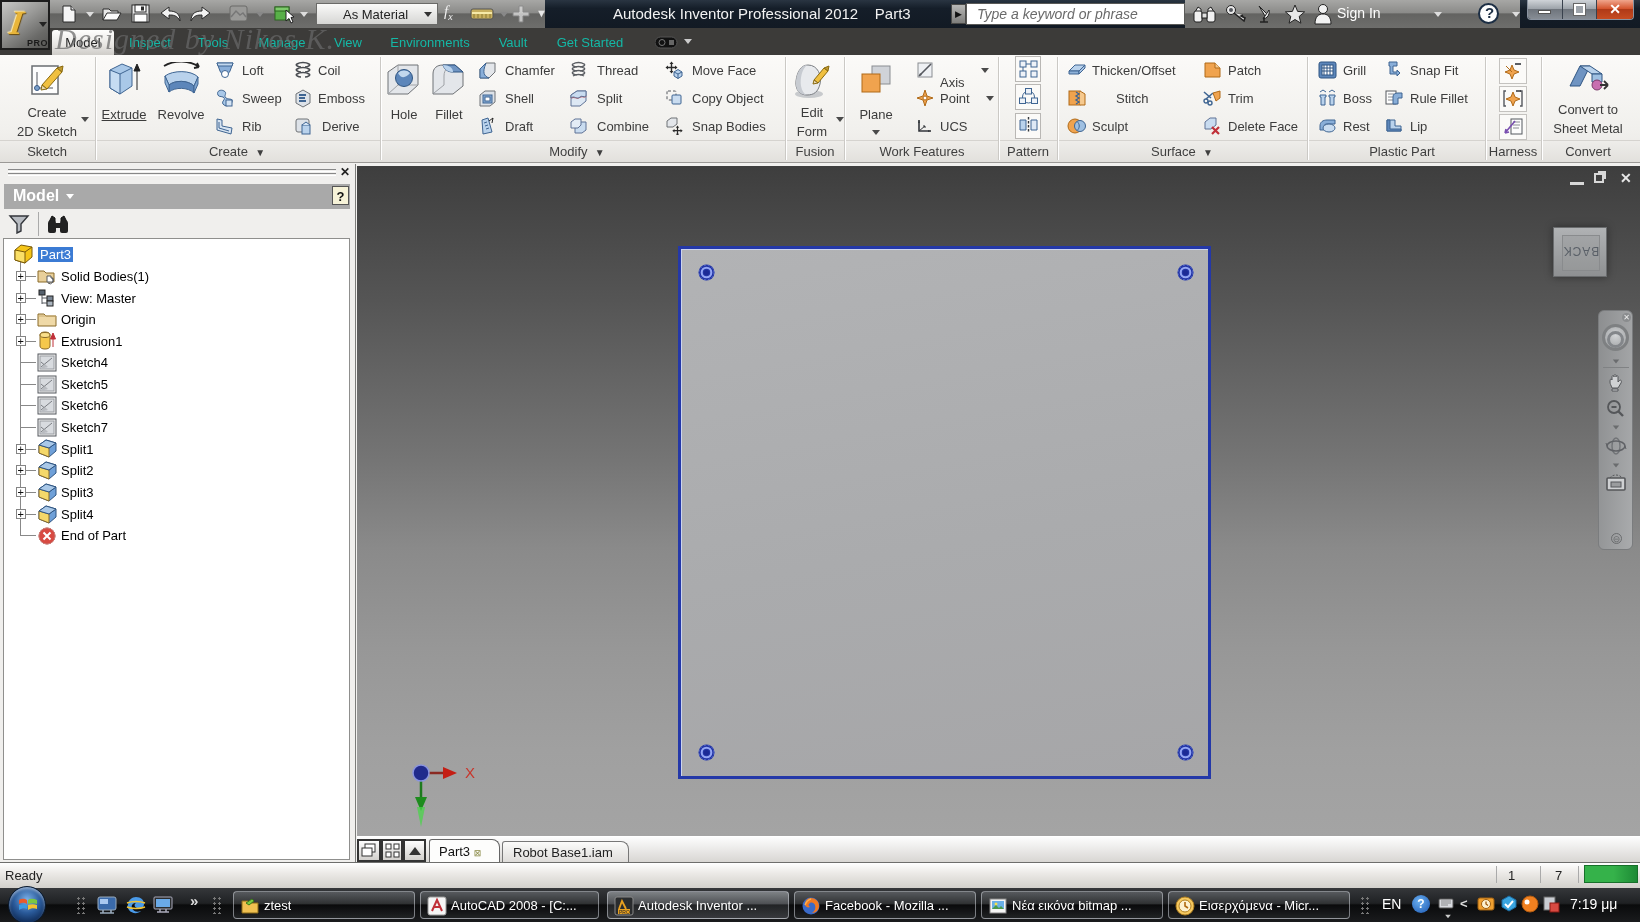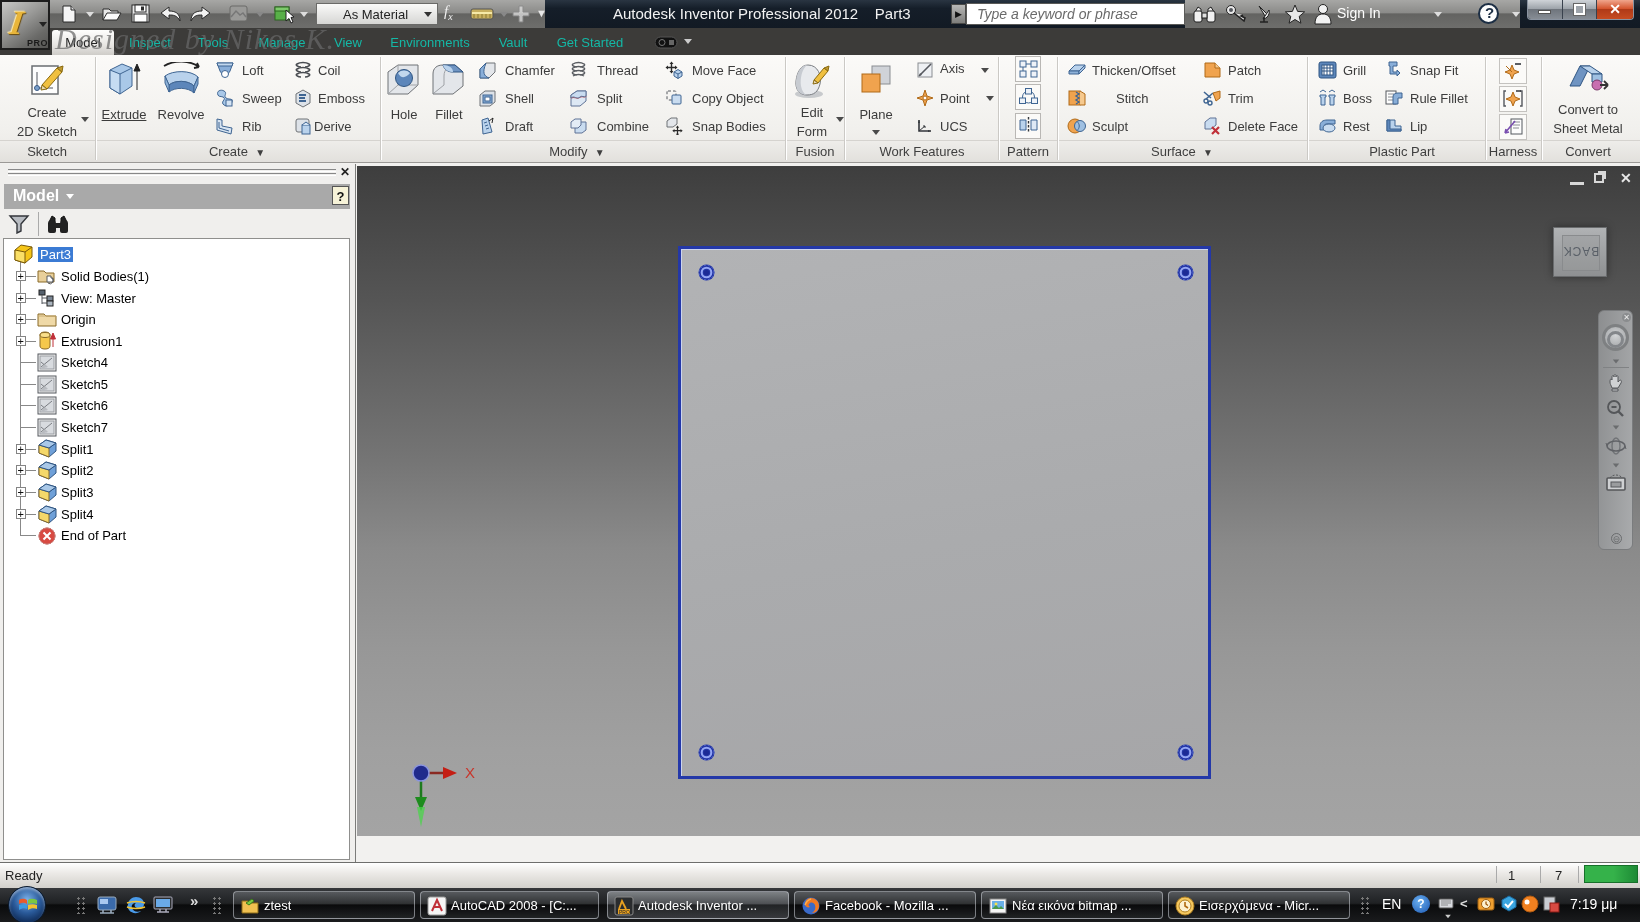--- a/index.html
+++ b/index.html
@@ -271,21 +271,21 @@
     <svg class="icon" style="left:294px;top:34px;" width="18" height="19" viewBox="0 0 18 19">
         <path d="M2 5 L9 1 L16 5 L16 14 L9 18 L2 14 Z" fill="#dde2e8" stroke="#6f7276"></path>
         <path d="M5 6 L12 6 M5 9 L11 9 M5 12 L12 12" stroke="#3f6592" stroke-width="2"></path>
       </svg>
     <div class="smalllbl" style="left:318px;top:36px;">Emboss</div>
     <svg class="icon" style="left:294px;top:62px;" width="18" height="19" viewBox="0 0 18 19">
         <rect x="2" y="2" width="13" height="13" rx="2" fill="#dde2e8" stroke="#6f7276"></rect>
         <rect x="8" y="8" width="8" height="9" fill="#b9d2ec" stroke="#3f6592"></rect>
         <path d="M8 8 L12 5 L16 8" fill="#d5e4f4" stroke="#3f6592"></path>
       </svg>
-    <div class="smalllbl" style="left:314px;top:64px;text-align:center;">Derive</div>
+    <div class="smalllbl" style="left:322px;top:64px;text-align:center;">Derive</div>
 
     <div class="bigbtn" style="left:376px;top:7px;width:56px;">
       <svg width="36" height="36" viewBox="0 0 36 36" style="display:block;margin:0 auto;">
           <path d="M2 10 L12 3 L32 3 L32 23 L22 32 L2 32 Z" fill="#e3e6ea" stroke="#6f7276"></path>
           <path d="M12 3 L12 23 L2 32 M12 23 L32 23" fill="none" stroke="#9fa2a6"></path>
           <circle cx="18" cy="16" r="8.5" fill="#5c86ba" stroke="#2f5582"></circle>
           <path d="M12 11 A8.5 8.5 0 0 1 24 11 C20 16 15 17 12 11 Z" fill="#c2d8ee"></path>
         </svg>
       <div style="margin-top:9px;">Hole</div>
     </div>
@@ -367,21 +367,21 @@
           <rect x="4" y="12" width="18" height="18" fill="#f0a34e" stroke="#b06a18"></rect>
         </svg>
       <div style="margin-top:9px;">Plane</div>
     </div>
     <div class="caret" style="left:872px;top:75px;"></div>
     <svg class="icon" style="left:916px;top:6px;" width="18" height="18" viewBox="0 0 18 18">
         <rect x="2" y="2" width="14" height="14" fill="#eef0f3" stroke="#8a8d92"></rect>
         <path d="M3 15 L15 3" stroke="#55585e" stroke-width="1.6"></path>
         <path d="M3 15 L6 14 L4 12 Z" fill="#55585e"></path>
       </svg>
-    <div class="smalllbl" style="left:940px;top:6px;">Axis</div>
+    <div class="smalllbl" style="left:940px;top:20px;">Axis</div>
     <div class="caret" style="left:981px;top:13px;"></div>
     <svg class="icon" style="left:916px;top:34px;" width="18" height="18" viewBox="0 0 18 18">
         <path d="M9 1 L11 7 L17 9 L11 11 L9 17 L7 11 L1 9 L7 7 Z" fill="#f0a34e" stroke="#b06a18"></path>
         <circle cx="9" cy="9" r="2" fill="#fff" stroke="#b06a18"></circle>
       </svg>
     <div class="smalllbl" style="left:940px;top:36px;">Point</div>
     <div class="caret" style="left:986px;top:41px;"></div>
     <svg class="icon" style="left:916px;top:62px;" width="18" height="18" viewBox="0 0 18 18">
         <path d="M3 3 L3 14 L15 14" fill="none" stroke="#33363b" stroke-width="1.6"></path>
         <path d="M3 3 L2 6 L4 6 Z M15 14 L12 13 L12 15 Z" fill="#33363b"></path>
@@ -727,20 +727,37 @@
 
     <svg class="abs" style="left:50px;top:593px;" width="90" height="70" viewBox="0 0 90 70">
         <path d="M14 14 L38 14" stroke="#8a2a22" stroke-width="2.5"></path>
         <path d="M36 8 L50 14 L36 20 Z" fill="#c41e14"></path>
         <text x="58" y="19" font-size="15" fill="#c8362c" font-family="Liberation Sans">X</text>
         <path d="M14 14 L14 40" stroke="#1e7a1e" stroke-width="2.5"></path>
         <path d="M8 38 L14 52 L20 38 Z" fill="#1e8c1e"></path>
         <path d="M10 48 L14 68 L18 48 Z" fill="#4ad44a" opacity="0.75"></path>
         <circle cx="14" cy="14" r="8" fill="#202a8c" stroke="#8a94e0" stroke-width="1.5"></circle>
       </svg>
+  </div>
+  <div id="doctabs">
+    <div class="abs" style="left:0px;top:2px;width:24px;height:23px;background:linear-gradient(180deg,#fdfdfd,#d2d0cd);border:2px solid #333;"><svg width="17" height="17" viewBox="0 0 17 17" style="margin:1px;">
+          <rect x="5" y="2" width="10" height="8" fill="#fff" stroke="#333"></rect>
+          <rect x="2" y="6" width="10" height="8" fill="#fff" stroke="#333"></rect>
+        </svg></div>
+    <div class="abs" style="left:24px;top:2px;width:22px;height:23px;background:linear-gradient(180deg,#fdfdfd,#d2d0cd);border:2px solid #333;"><svg width="17" height="17" viewBox="0 0 17 17" style="margin:1px;">
+          <rect x="2" y="2" width="5" height="5" fill="#fff" stroke="#333"></rect>
+          <rect x="10" y="2" width="5" height="5" fill="#fff" stroke="#333"></rect>
+          <rect x="2" y="10" width="5" height="5" fill="#fff" stroke="#333"></rect>
+          <rect x="10" y="10" width="5" height="5" fill="#fff" stroke="#333"></rect>
+        </svg></div>
+    <div class="abs" style="left:46px;top:2px;width:23px;height:23px;background:linear-gradient(180deg,#fdfdfd,#d2d0cd);border:2px solid #333;">
+        <div style="margin:6px auto 0;width:0;height:0;border-left:6px solid transparent;border-right:6px solid transparent;border-bottom:8px solid #333;"></div>
+      </div>
+    <div class="abs" style="left:72px;top:2px;width:71px;height:24px;background:#fdfdfc;border:1px solid #666;border-bottom:none;border-radius:3px 8px 0 0;font-size:13px;color:#111;padding:4px 0 0 9px;">Part3 <span style="font-size:9px;color:#884;">⊠</span></div>
+    <div class="abs" style="left:145px;top:4px;width:127px;height:22px;background:linear-gradient(180deg,#fbfbfa,#dddbd8);border:1px solid #777;border-bottom:none;border-radius:3px 8px 0 0;font-size:13px;color:#222;padding:3px 0 0 10px;">Robot Base1.iam</div>
   </div>
   <div id="statusbar">
     <span style="position:absolute;left:5px;top:5px;">Ready</span>
     <span style="position:absolute;left:1508px;top:5px;">1</span>
     <span style="position:absolute;left:1555px;top:5px;">7</span>
     <div class="abs" style="left:1496px;top:3px;width:1px;height:17px;background:#aaa;"></div>
       <div class="abs" style="left:1540px;top:3px;width:1px;height:17px;background:#aaa;"></div>
       <div class="abs" style="left:1578px;top:3px;width:1px;height:17px;background:#aaa;"></div>
       <div class="abs" style="left:1584px;top:2px;width:54px;height:18px;background:linear-gradient(90deg,#35b24a 0%,#35b24a 55%,#1d8a35 100%);border:1px solid #17702a;"></div>
   </div>

